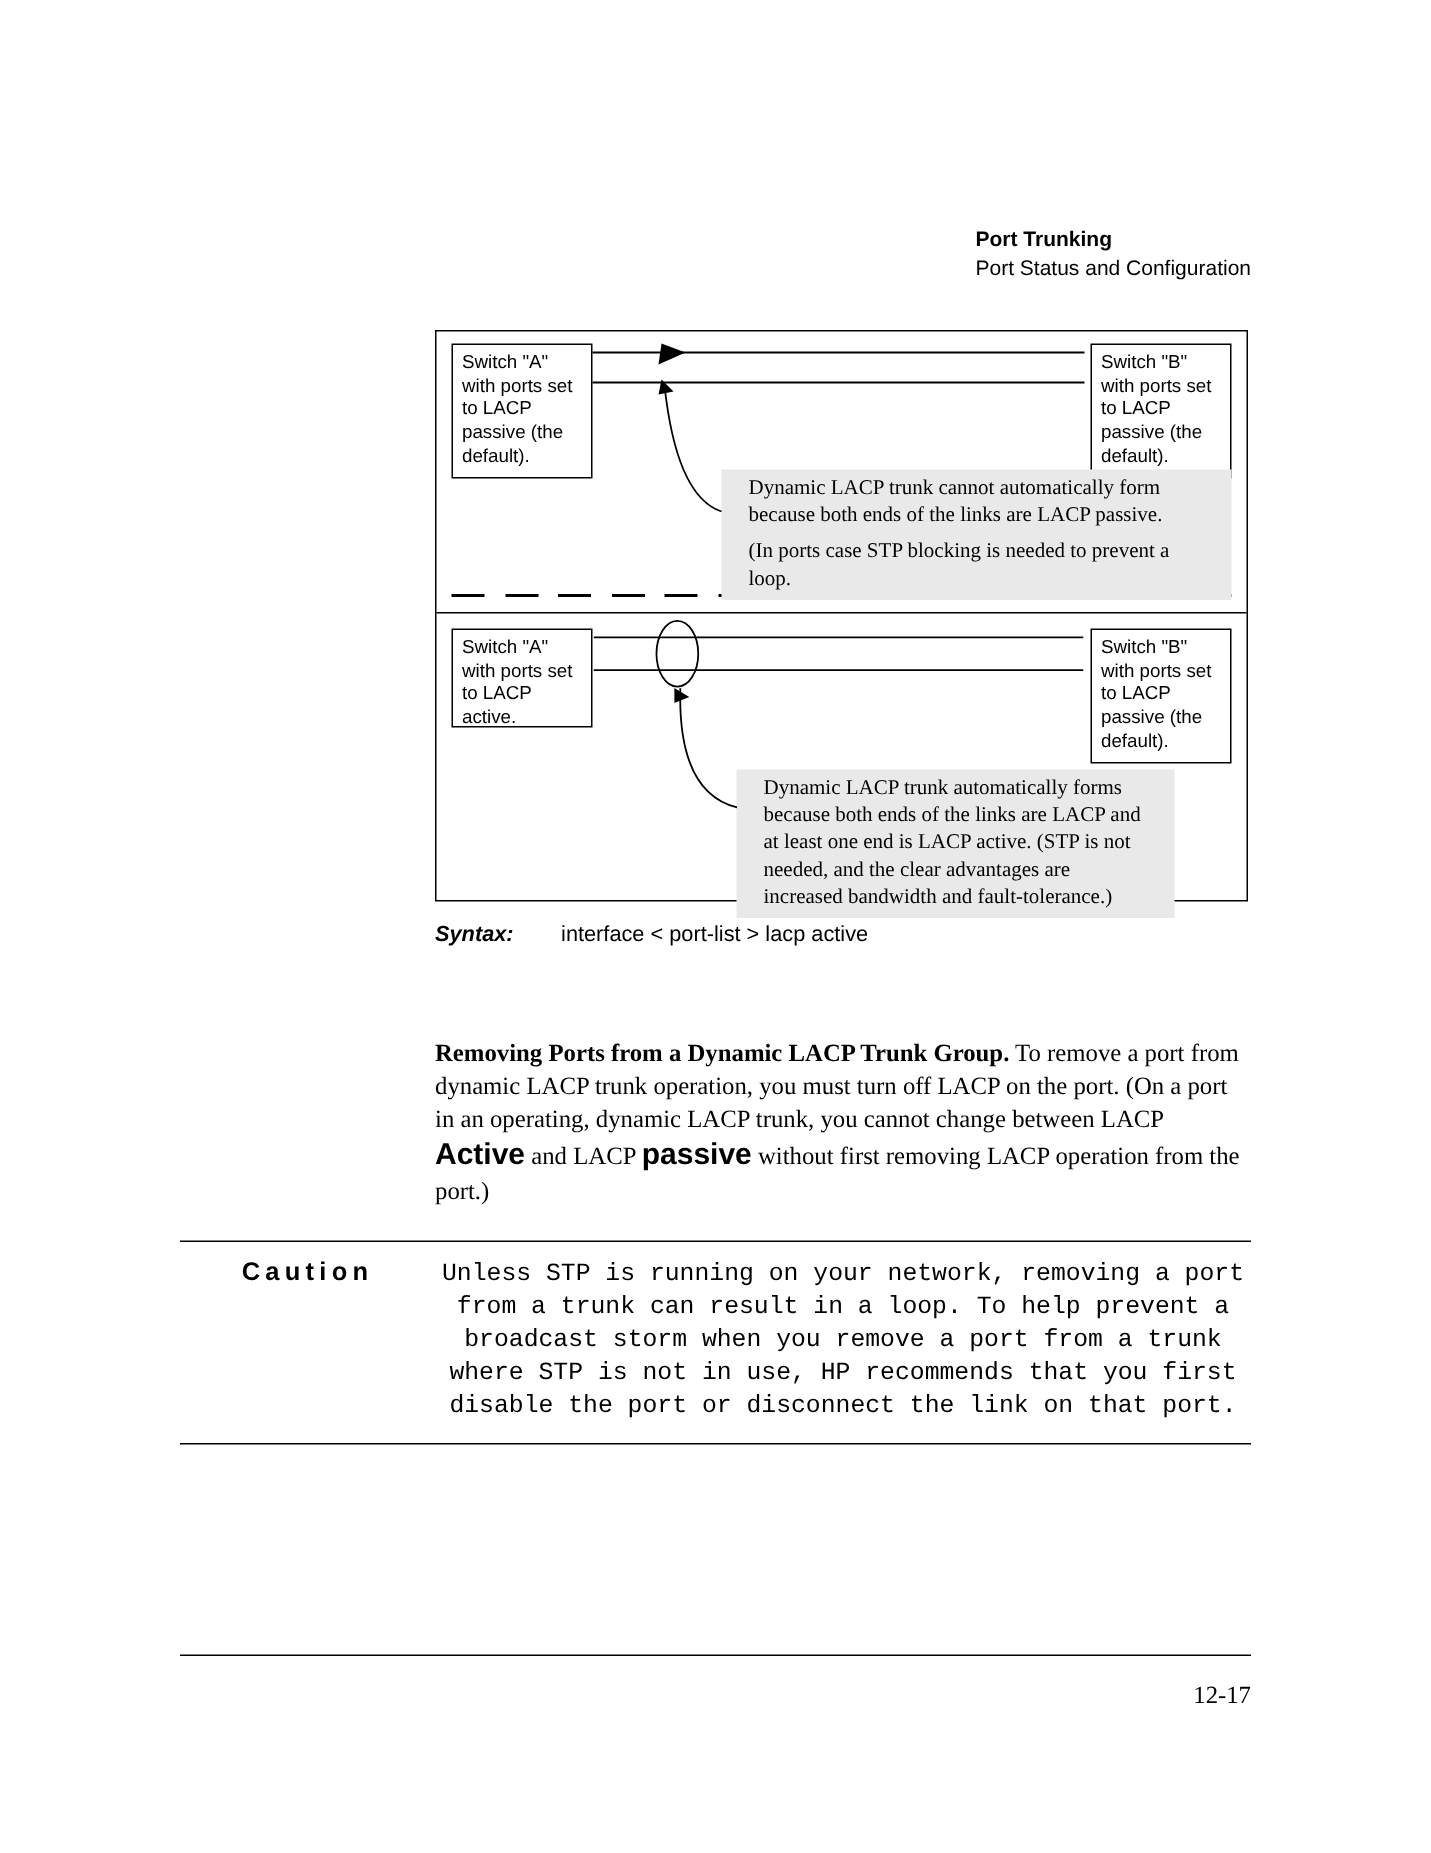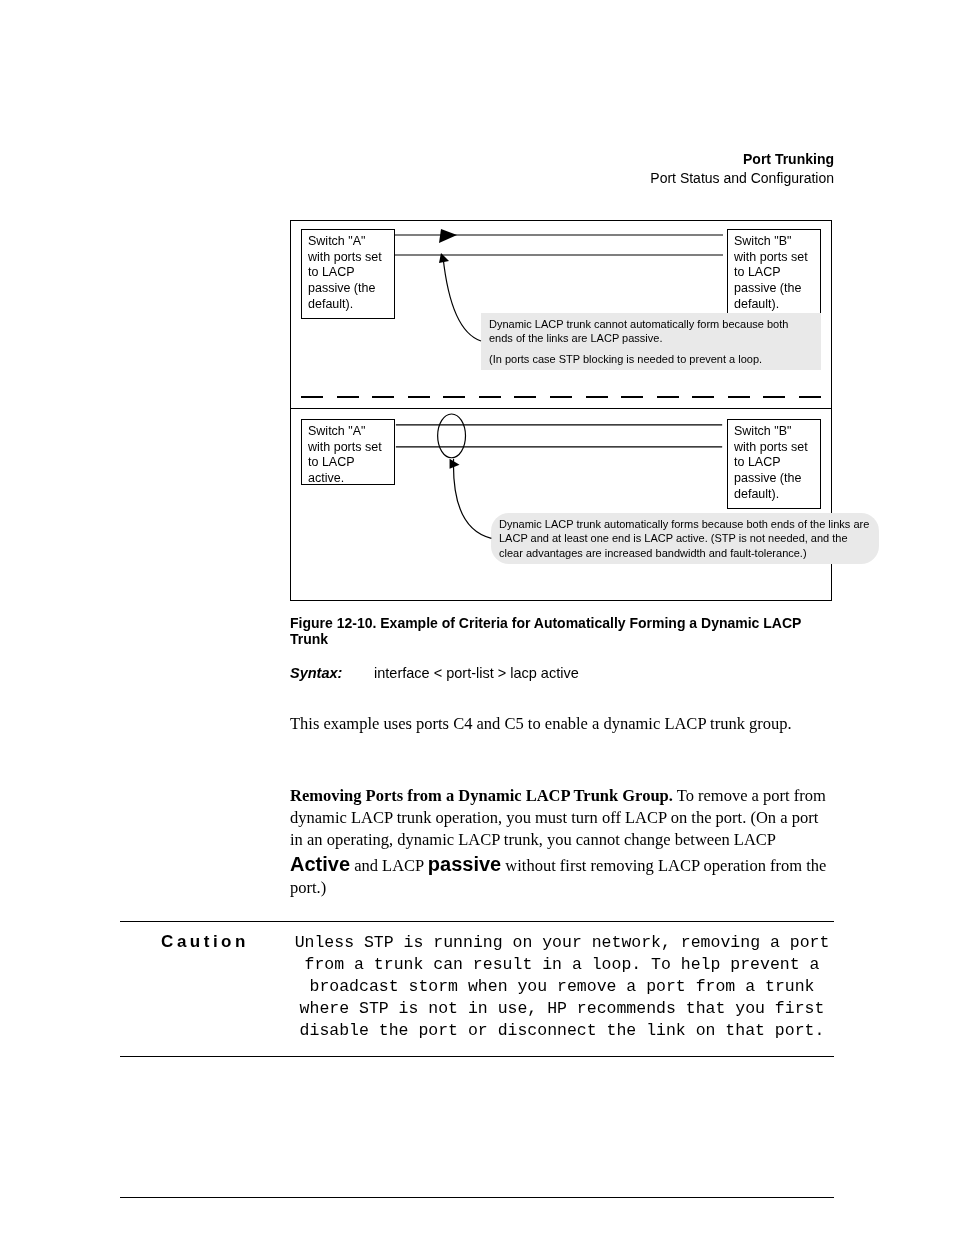--- a/index.html
+++ b/index.html
@@ -13,21 +13,20 @@
   .page {
     box-sizing: border-box;
     width: 954px;
     padding: 150px 120px 80px 120px;
     position: relative;
   }
   .running-head {
     position: absolute;
     top: 150px;
     right: 120px;
-    text-align: right;
     font-family: Arial, Helvetica, sans-serif;
     font-size: 14px;
     line-height: 1.35;
   }
   .running-head .title { font-weight: bold; }
   .figure-area {
     margin-left: 170px;
     margin-top: 70px;
   }
   .diagram {
@@ -60,24 +59,24 @@
     font-family: Arial, Helvetica, sans-serif;
     font-size: 12.5px;
     line-height: 1.25;
     padding: 4px 6px 6px 6px;
     width: 94px;
     box-sizing: border-box;
   }
   .callout {
     position: absolute;
     background: #e9e9e9;
-    font-family: Liberation Sans, sans-serif;
-    font-size: 11px;
+    font-family: Liberation Serif, serif;
+    font-size: 14px;
     line-height: 1.3;
-    padding: 4px 8px;
+    padding: 4px 18px;
     box-sizing: border-box;
   }
   svg.overlay {
     position: absolute;
     left: 0; top: 0;
     width: 100%;
     height: 100%;
     pointer-events: none;
   }
   .figcaption {
@@ -187,55 +186,54 @@
           <span></span>
           <span></span>
           <span></span>
           <span></span>
           <span></span>
       </div>
 
       <div class="dsection bot">
         <div class="nodebox" style="left:10px; top:10px; height:66px;">Switch "A" with ports set to LACP active.</div>
         <div class="nodebox" style="right:10px; top:10px;">Switch "B" with ports set to LACP passive (the default).</div>
-        <div class="callout" style="left:200px; top:104px; width:388px;border-radius:18px;">Dynamic LACP trunk automatically forms because both ends of the links are LACP and at least one end is LACP active. (STP is not needed, and the clear advantages are increased bandwidth and fault-tolerance.)</div>
+        <div class="callout" style="left:200px; top:104px; width:292px;">Dynamic LACP trunk automatically forms because both ends of the links are LACP and at least one end is LACP active. (STP is not needed, and the clear advantages are increased bandwidth and fault-tolerance.)</div>
         <svg class="overlay" viewBox="0 0 540 192">
           <line x1="104" y1="16" x2="432" y2="16" stroke="#000" stroke-width="1.2"></line>
           <line x1="104" y1="38" x2="432" y2="38" stroke="#000" stroke-width="1.2"></line>
 
           <ellipse cx="160" cy="27" rx="14" ry="22" fill="none" stroke="#000" stroke-width="1.2"></ellipse>
 
           <path d="M200,130 q -40,-10 -38,-80" fill="none" stroke="#000" stroke-width="1.2"></path>
           <polygon points="158,50 168,56 158,60" fill="#000"></polygon>
         </svg>
       </div>
 
     </div>
 
-    <div class="figcaption">Figure 12-10.  Example of Criteria for Automatically Forming a Dynamic LACP Trunk</div>
 
     <div class="syntax-row">
       <span class="label">Syntax:</span>
       <span>interface &lt; port-list &gt; lacp active</span>
     </div>
 
-    <div class="body-para">This example uses ports C4 and C5 to enable a dynamic LACP trunk group.</div>
 
     <div style="height:28px"></div>
 
     <div class="body-para">
       <span class="run-in">Removing Ports from a Dynamic LACP Trunk Group.</span><span>  To remove a port from dynamic LACP trunk operation, you must turn off LACP on the port. (On a port in an operating, dynamic LACP trunk, you cannot change between LACP </span><span class="sans-b">Active</span><span> and LACP </span><span class="sans-b">passive</span><span> without first removing LACP operation from the port.)</span>
     </div>
 
   </div>
 
   <div class="note-wrap2">
     <div class="hr"></div>
     <div class="note-row">
       <div class="lcol">Caution</div>
       <div class="rcol">Unless STP is running on your network, removing a port from a trunk can result in a loop. To help prevent a broadcast storm when you remove a port from a trunk where STP is not in use, HP recommends that you first disable the port or disconnect the link on that port.</div>
     </div>
     <div class="hr"></div>
   </div>
 
   <div class="foot-rule"></div>
+  <div class="pagenum">12-17</div>
 
 </div>
 
 </body></html>

